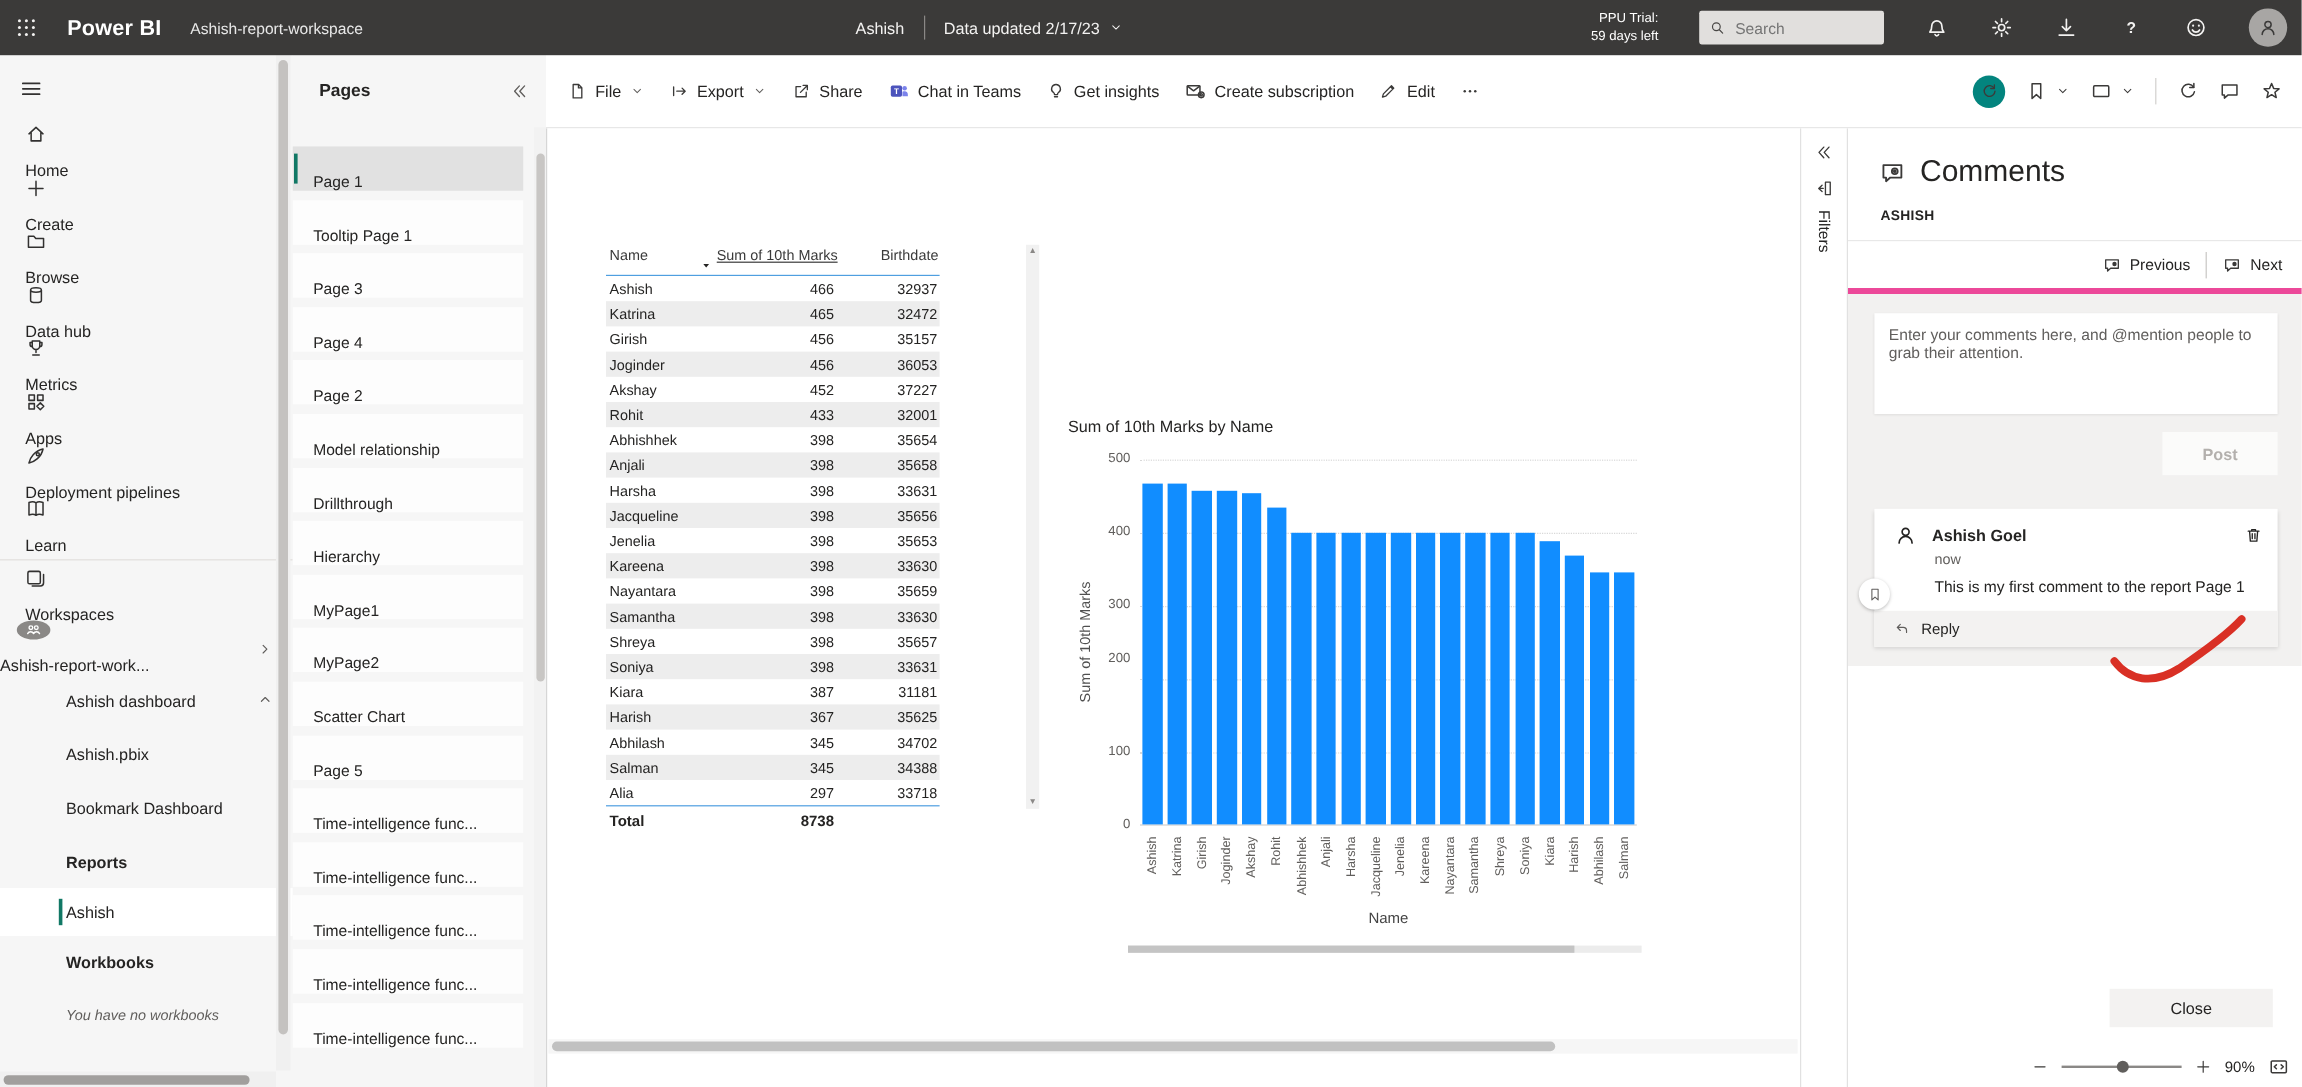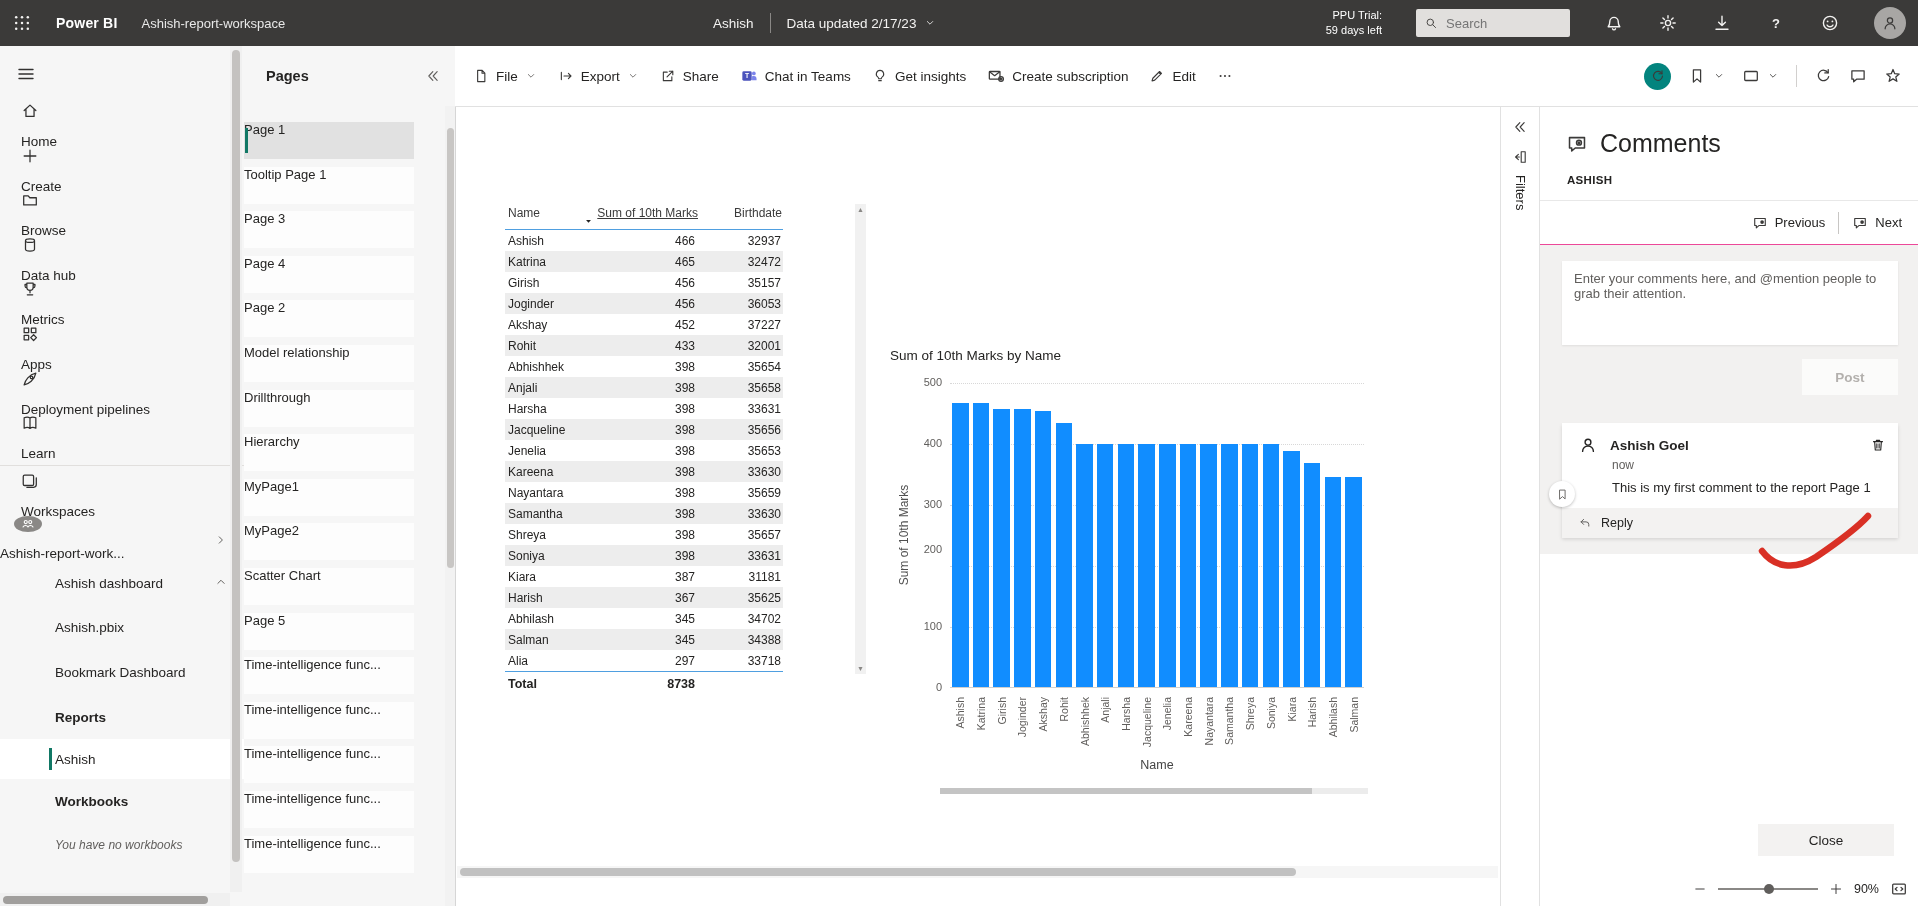--- a/index.html
+++ b/index.html
@@ -10,21 +10,21 @@
   .ic .f { fill:currentColor; stroke:none; }
   .ic text { fill:currentColor; stroke:none; font-size:13px; text-anchor:middle; font-family:inherit; font-weight:bold; }
   .ic .tm1 { fill:#4B53BC; stroke:none; } .ic .tm2 { fill:#7B83EB; stroke:none; }
   .ic .tt { fill:#fff; stroke:none; font-size:7.5px; }
   .ic12 { width:12px; height:12px; } .ic14 { width:14px; height:14px; } .ic16 { width:16px; height:16px; }
   .ic18 { width:18px; height:18px; } .ic20 { width:20px; height:20px; } .ic22 { width:22px; height:22px; }
 
   
   #topbar { position:absolute; left:0; top:0; width:1918px; height:46px; background:#3b3a39; color:#f3f2f1; z-index:50; }
   .tb-left { position:absolute; left:0; top:0; height:46px; display:flex; align-items:center; gap:24px; padding-left:12px; }
-  .brand { font-size:14px; font-weight:bold; color:#fff; letter-spacing:.2px; }
+  .brand { font-size:18px; font-weight:bold; color:#fff; letter-spacing:.2px; }
   .wsname { font-size:13px; color:#e8e8e8; }
   .tb-center { position:absolute; left:713px; top:0; height:46px; display:flex; align-items:center; gap:16px; }
   .tb-center .rpt { font-size:13.5px; }
   .tb-vdiv { width:1px; height:20px; background:#8a8886; }
   .tb-upd { display:flex; align-items:center; gap:8px; font-size:13.5px; }
   .tb-right { position:absolute; right:0; top:0; height:46px; display:flex; align-items:center; gap:34px; padding-right:12px; }
   .trial { font-size:11px; line-height:15px; text-align:right; width:80px; color:#fff; }
   .searchbox { position:relative; }
   .searchbox input { width:154px; height:28px; background:#e1dfdd; border:none; border-radius:2px; padding:0 8px 0 30px; font-size:13px; color:#323130; font-family:inherit; outline:none; }
   .searchbox .ic { position:absolute; left:8px; top:7px; color:#484644; }
@@ -49,21 +49,21 @@
   #lnav-vthumb { position:absolute; left:2px; top:4px; width:8px; height:96%; border-radius:4px; background:#c4c2c0; }
   #lnav-hscroll { position:absolute; left:0; bottom:0; width:230px; height:13px; background:#f0f0f0; }
   #lnav-hthumb { position:absolute; left:3px; top:2.5px; width:205px; height:8px; border-radius:4px; background:#a19f9d; }
 
   
   #pagespanel { position:absolute; left:244px; top:46px; width:211px; bottom:0; background:#f6f6f6; color:#252423; }
   .pages-header { height:60px; display:flex; align-items:center; padding:0 14px 0 22px; }
   .pages-title { font-size:14.5px; font-weight:bold; }
   .pages-collapse { margin-left:auto; color:#605e5c; }
   #pages-items { margin-top:16px; }
-  .page-item { height:37px; margin-bottom:7.6px; display:flex; align-items:flex-start; background:#fdfdfd; font-size:13px; width:170px; position:relative; }
+  .page-item { height:37px; margin-bottom:7.6px; display:flex; align-items:flex-end; padding-left:17px; background:#fdfdfd; font-size:13px; width:192px; position:relative; }
   .page-item.sel { background:#e1e1e1; }
   .page-item .selbar { position:absolute; left:1px; top:6px; width:3px; height:25px; background:#117865; }
   #pages-vscroll { position:absolute; right:0; top:60px; bottom:0; width:10px; background:#f2f2f2; }
   #pages-vthumb { position:absolute; left:1.5px; top:22px; width:7px; height:440px; border-radius:4px; background:#c8c6c4; }
 
   
   #toolbar { position:absolute; left:455px; top:46px; right:0; height:61px; background:#fff; border-bottom:1px solid #e1e1e1; display:flex; align-items:center; gap:21px; padding:0 16px 0 18px; }
   .tb-btn { display:flex; align-items:center; gap:7px; font-size:13.5px; color:#252423; white-space:nowrap; }
   .tb-btn .ic { color:#3b3a39; }
   .tb-btn .chev { color:#605e5c; }
@@ -113,21 +113,21 @@
   #filters .pane { margin-top:14px; }
   .filters-label { writing-mode:vertical-rl; font-size:13px; color:#252423; margin-top:10px; }
 
   
   #comments { position:absolute; left:1540px; top:107px; right:0; bottom:0; background:#fff; color:#252423; }
   .cm-header { display:flex; align-items:center; gap:12px; padding:22px 0 0 26px; }
   .cm-header .ic { color:#3b3a39; }
   .cm-title { font-size:25px; }
   .cm-scope { margin:16px 0 0 27px; font-size:11.5px; font-weight:bold; letter-spacing:.3px; }
   .cm-div { border-top:1px solid #e8e8e8; margin-top:14px; }
-  .cm-prevnext { height:44px; display:flex; justify-content:flex-end; align-items:center; gap:13px; padding-right:16px; border-bottom:1px solid #ec4899; }
+  .cm-prevnext { height:44px; display:flex; justify-content:flex-end; align-items:center; gap:13px; padding-right:16px; border-bottom:5px solid #ec4899; }
   .cm-navbtn { display:flex; align-items:center; gap:7px; font-size:13px; }
   .cm-navbtn .ic { color:#3b3a39; }
   .cm-vdiv { width:1px; height:22px; background:#c8c6c4; }
   .cm-gray { background:#f2f1f0; padding:16px 20px 16px 22px; }
   .cm-input { width:100%; height:84px; background:#fff; border:none; resize:none; padding:10px 12px; font-size:13px; font-family:inherit; color:#252423; box-shadow:0 1px 2px rgba(0,0,0,.08); outline:none; }
   .cm-input::placeholder { color:#605e5c; }
   .cm-postrow { display:flex; justify-content:flex-end; padding-top:10px; }
   .cm-post { width:96px; height:36px; background:#fbfbfa; color:#b3b0ad; font-size:13.5px; font-weight:600; border:none; display:flex; align-items:center; justify-content:center; font-family:inherit; }
   .cm-card { position:relative; margin-top:28px; width:336px; background:#fff; box-shadow:0 1.6px 3.6px rgba(0,0,0,.13); }
   .cm-card-head { display:flex; align-items:center; gap:12px; padding:12px 12px 0 16px; }

